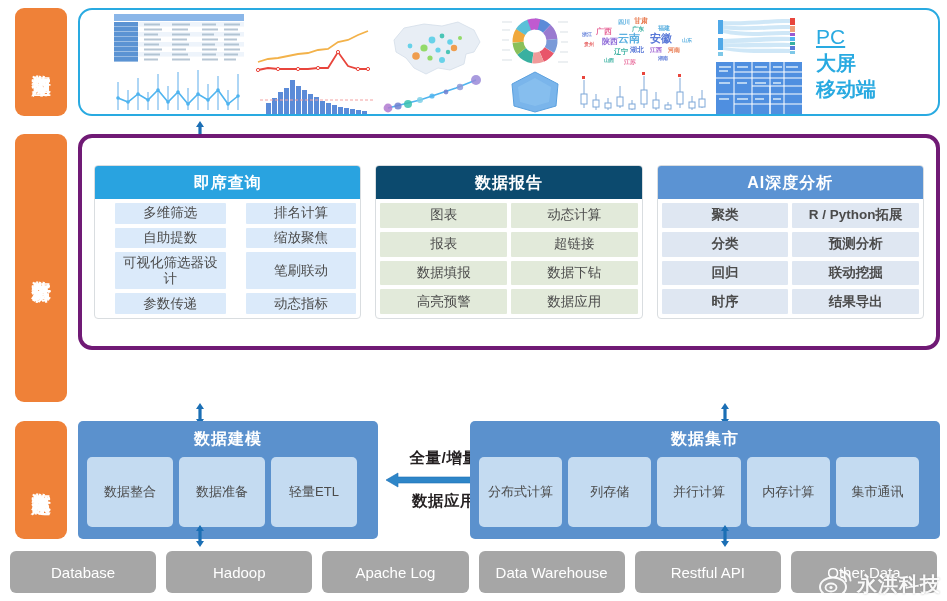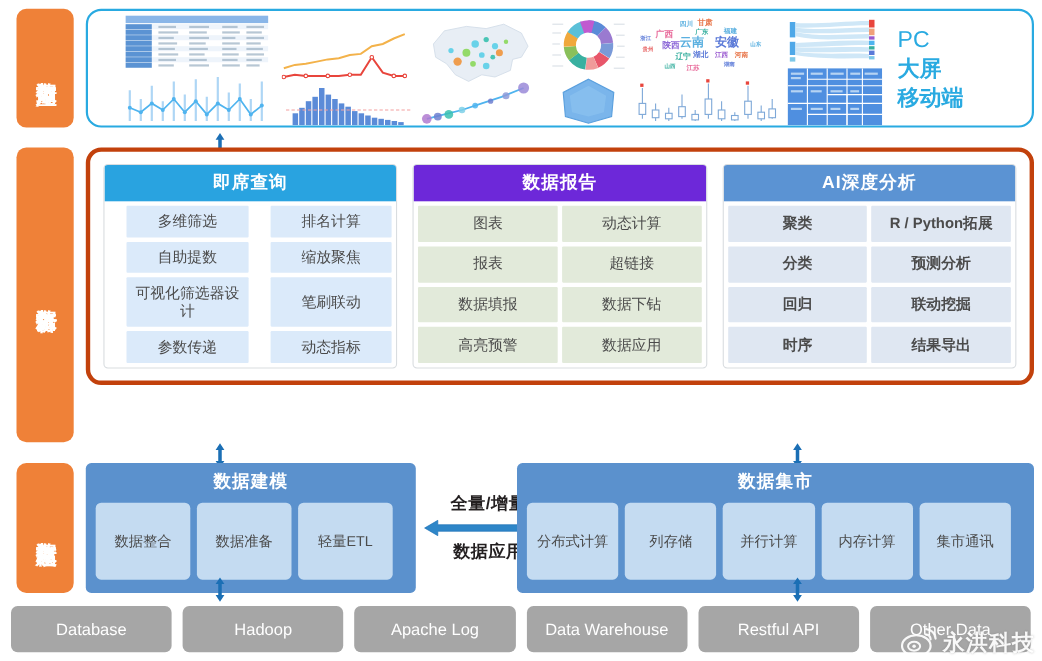--- a/index.html
+++ b/index.html
@@ -61,33 +61,33 @@
     justify-content: center;
     gap: 6px;
     padding-left: 14px;
   }
   .devices .dev {
     color: #29aae1;
     font-size: 20px;
     font-weight: bold;
     line-height: 1;
   }
-  .devices .dev.en { font-weight: normal; font-size: 21px; }
+  .devices .dev.en { font-weight: normal; font-size: 21px; text-decoration: underline; }
 
   
   .analysis-panel {
     position: absolute;
     left: 78px; top: 134px; width: 862px; height: 216px;
-    border: 4px solid #c2410c;
+    border: 4px solid #701a75;
     border-radius: 14px;
     background: #ffffff;
     display: flex;
     align-items: stretch;
     gap: 14px;
-    padding: 11px 12px;
+    padding: 27px 12px;
   }
   .card {
     flex: 1 1 0;
     display: flex;
     flex-direction: column;
     border: 1px solid #d9dde0;
     border-radius: 4px;
     background: #ffffff;
     padding: 0;
     overflow: hidden;
@@ -115,21 +115,21 @@
     text-align: center;
     font-size: 13.5px;
     color: #4b4b4b;
     line-height: 1.2;
     border-radius: 1px;
     padding: 2px;
   }
   
   .card.c-query  .card-head { background: #29a3e0; }
   .card.c-query  .cell      { background: #dbeafa; margin-left: 16px; }
-  .card.c-report .card-head { background: #6d28d9; }
+  .card.c-report .card-head { background: #0c4a6e; }
   .card.c-report .cell      { background: #e2eada; }
   .card.c-ai     .card-head { background: #5b93d3; }
   .card.c-ai     .cell      { background: #dfe7f2; font-weight: bold; }
 
   
   .model-row {
     position: absolute;
     left: 78px; top: 421px; width: 862px; height: 118px;
   }
   .model-box {

